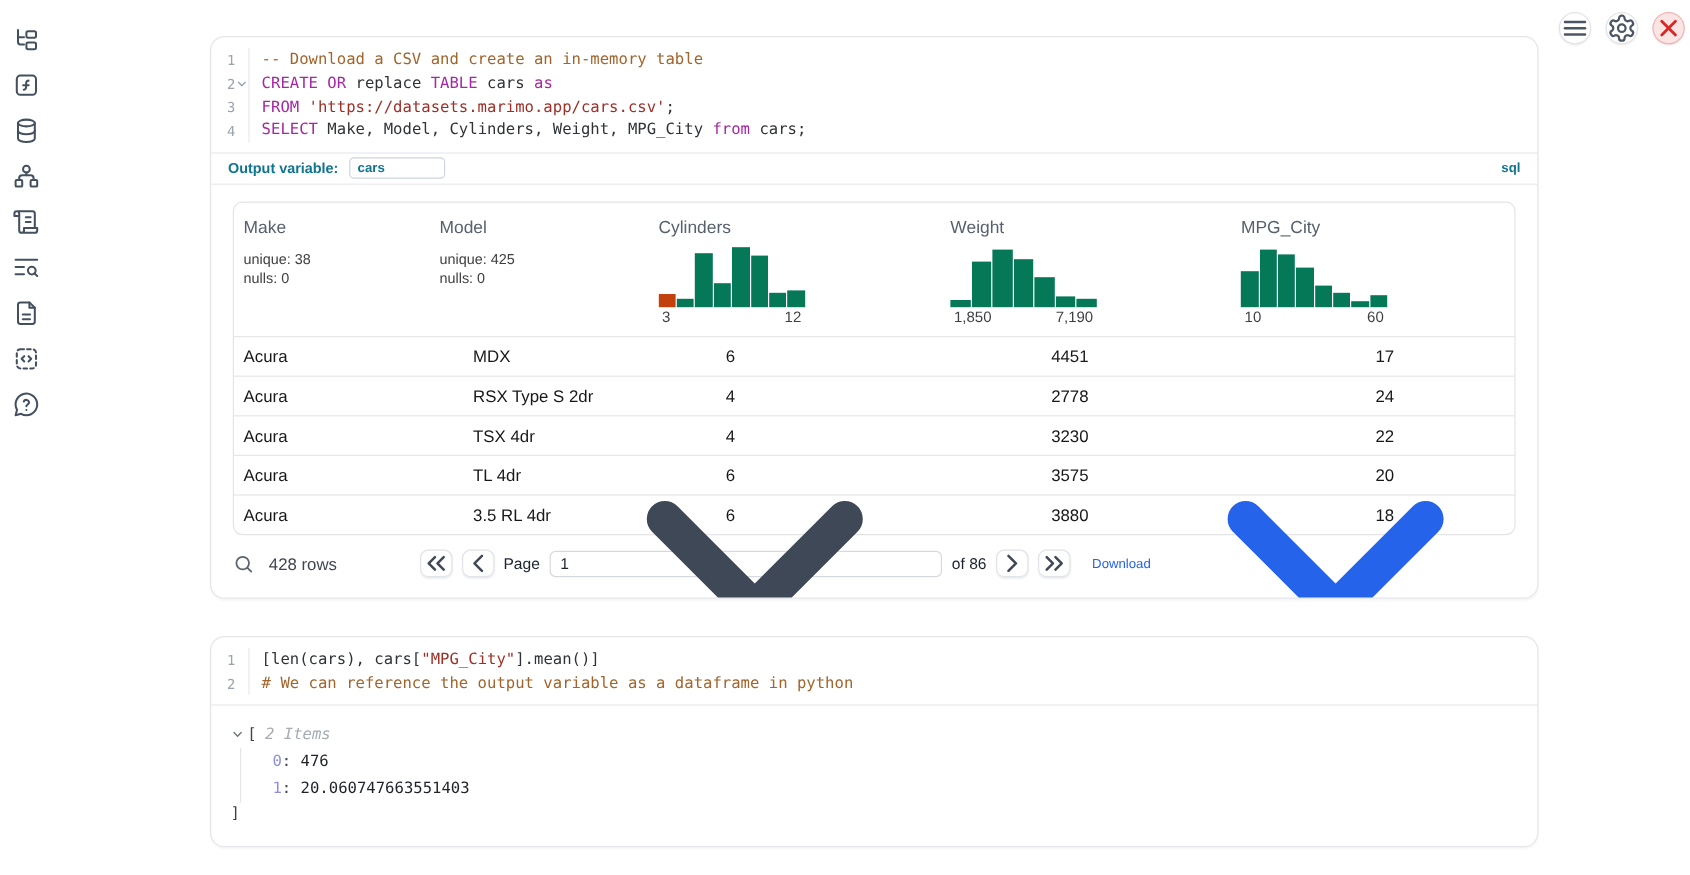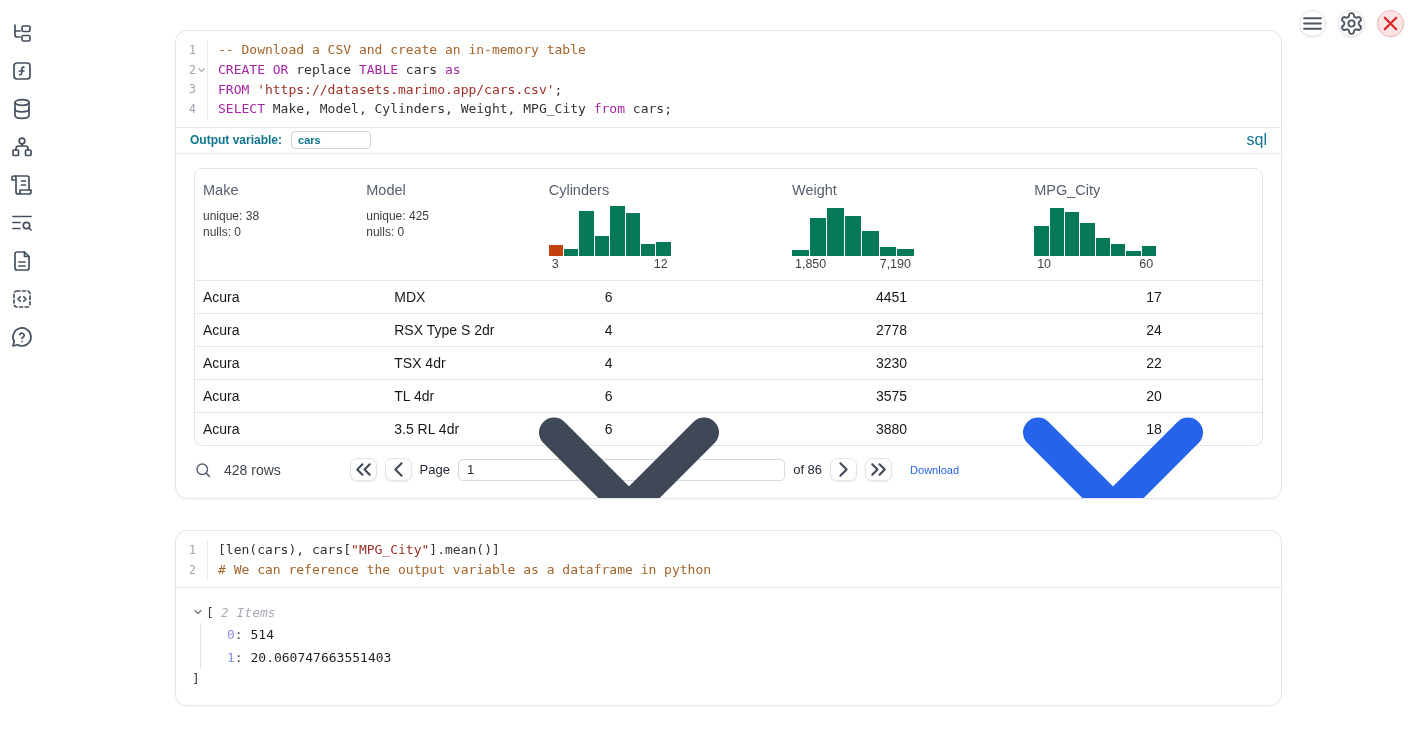--- a/index.html
+++ b/index.html
@@ -42,21 +42,21 @@
   .tk-str { color:var(--c-string); }
   .tk-plain { color:var(--c-plain); }
 
   .meta-row { height:27px; border-top:1px solid #e8eaed; border-bottom:1px solid #e8eaed;
     display:flex; align-items:center; padding:0 14px; }
   .meta-label { font-size:12px; font-weight:bold; color:var(--c-accent); }
   .meta-input { margin-left:9px; width:80px; height:18px; border:1px solid #cdd5de; border-radius:4px;
     padding:0 6px; font-size:11px; font-weight:bold; color:var(--c-accent);
     font-family:"Liberation Sans", sans-serif; outline:none; }
   .meta-spacer { flex:1; }
-  .meta-lang { font-size:16px; font-weight:normal; color:var(--c-accent); }
+  .meta-lang { font-size:11px; font-weight:bold; color:var(--c-accent); }
 
   .cell-output { padding:14px 18px 13px 18px; }
 
   
   .table-card { border:1px solid #e4e4e7; border-radius:8px; overflow:hidden; }
   .tgrid { display:grid; grid-template-columns:15.3% 17.1% 22.8% 22.7% 22.1%; }
   .thead { padding:13px 0 9px 0; }
   .hcell { padding-left:8px; }
   .hlabel { font-size:14.5px; color:#57606d; }
   .hstats { margin-top:10px; font-size:12px; color:#404040; line-height:16px; }
@@ -470,21 +470,21 @@
             <path d="m6 9 6 6 6-6"></path>
           </svg>
         </span>
       <span class="tree-bracket">[</span>
       <span class="tree-count">2 Items</span>
     </div>
     <div class="tree-entries" id="tree-entries">
         <div class="tree-entry">
           <span class="tree-key">0</span>
           <span class="tree-colon">: </span>
-          <span class="tree-val">514</span>
+          <span class="tree-val">476</span>
         </div>
         <div class="tree-entry">
           <span class="tree-key">1</span>
           <span class="tree-colon">: </span>
           <span class="tree-val">20.060747663551403</span>
         </div>
       </div>
     <div class="tree-close">]</div>
   </div>
 </section>

